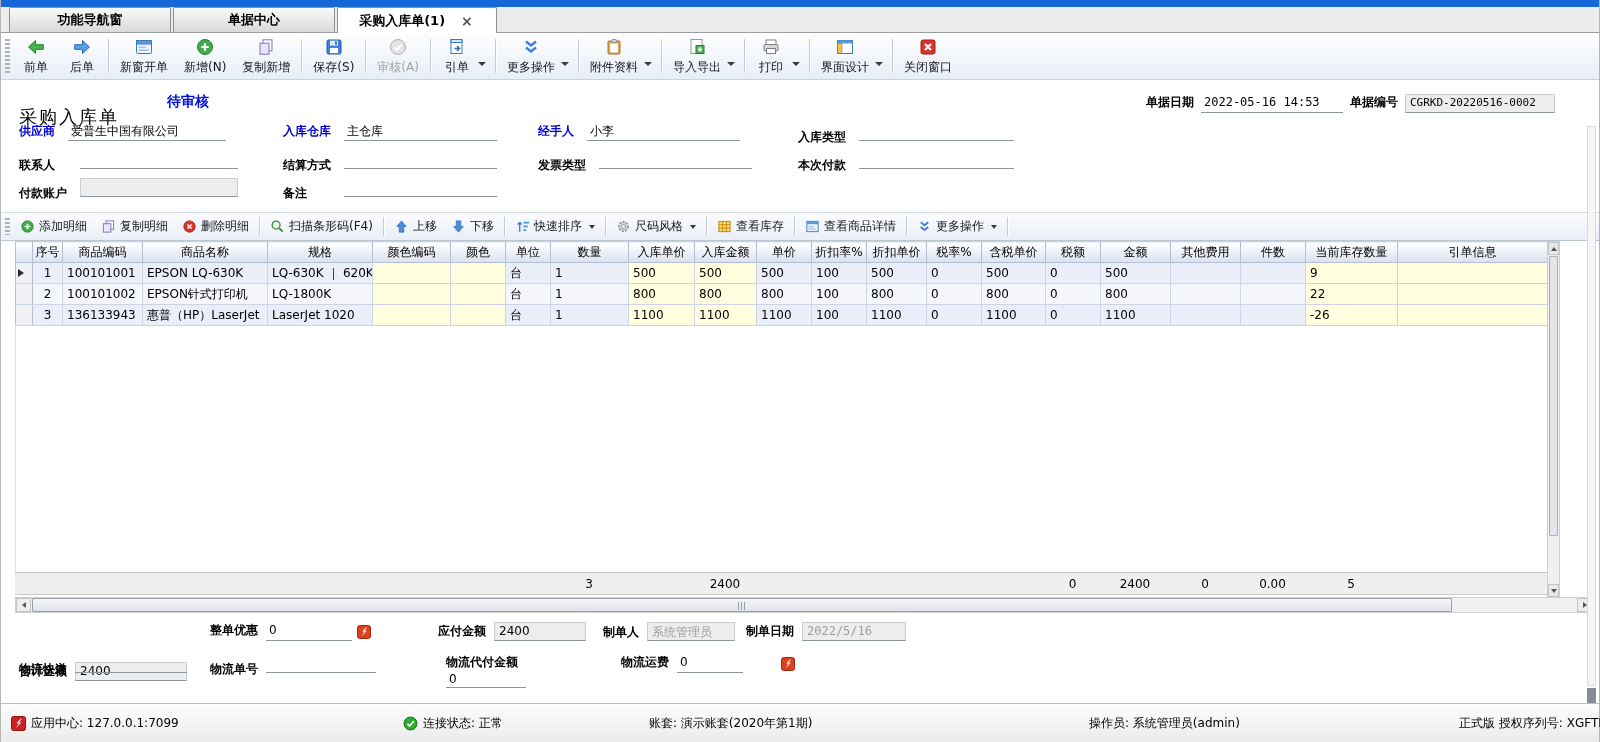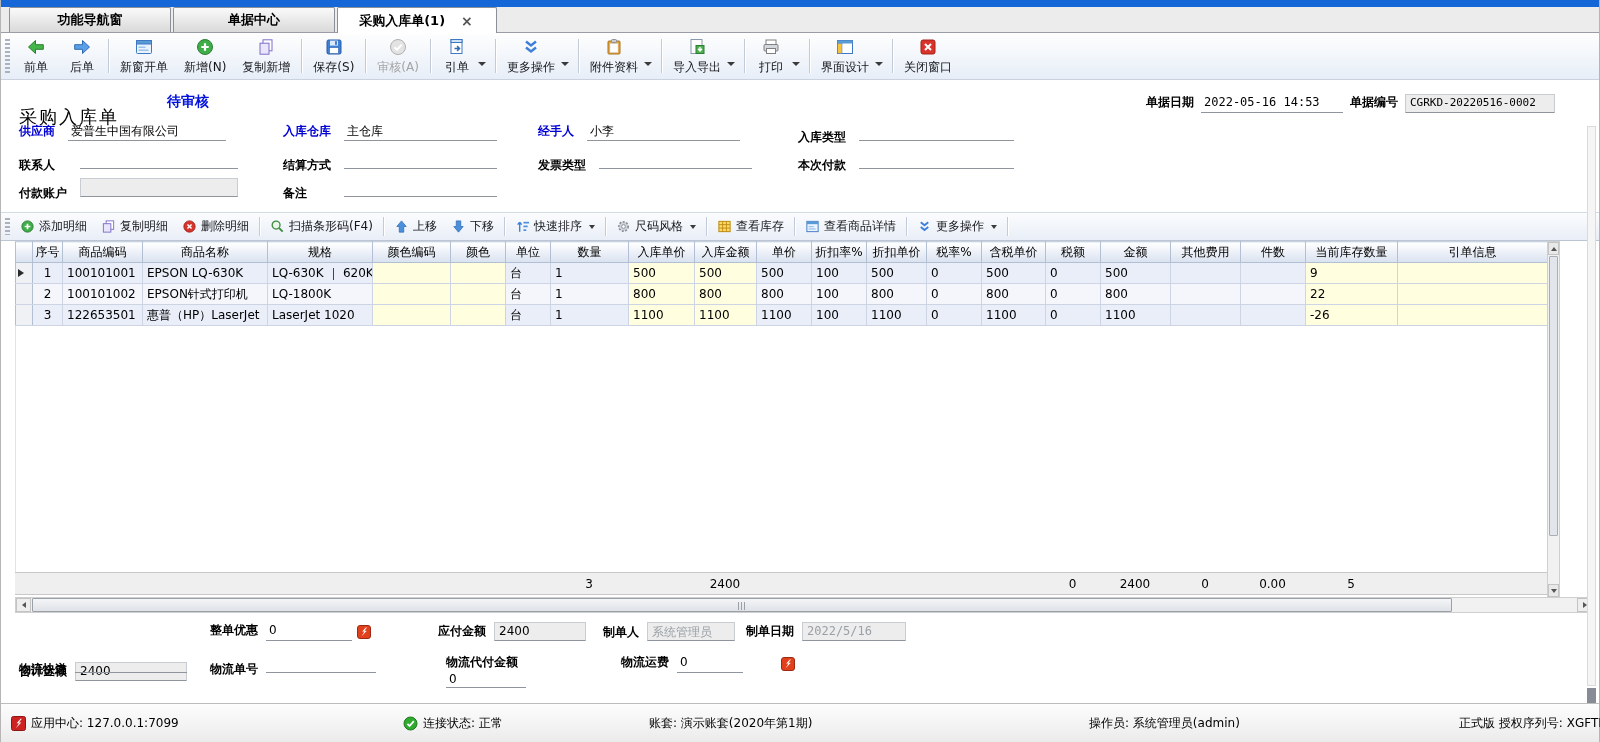--- a/index.html
+++ b/index.html
@@ -561,21 +561,21 @@
               <td class="">0</td>
               <td class="">800</td>
               <td class=""></td>
               <td class=""></td>
               <td class="yellow ">22</td>
               <td class="yellow "></td>
             </tr>
             <tr class="ro">
               <td class="ind"></td>
               <td class="c">3</td>
-              <td class="">122653501</td>
+              <td class="">136133943</td>
               <td class="">惠普（HP）LaserJet</td>
               <td class="">LaserJet 1020</td>
               <td class="yellow "></td>
               <td class="yellow "></td>
               <td class="">台</td>
               <td class="">1</td>
               <td class="yellow ">1100</td>
               <td class="yellow ">1100</td>
               <td class="">1100</td>
               <td class="">100</td>

